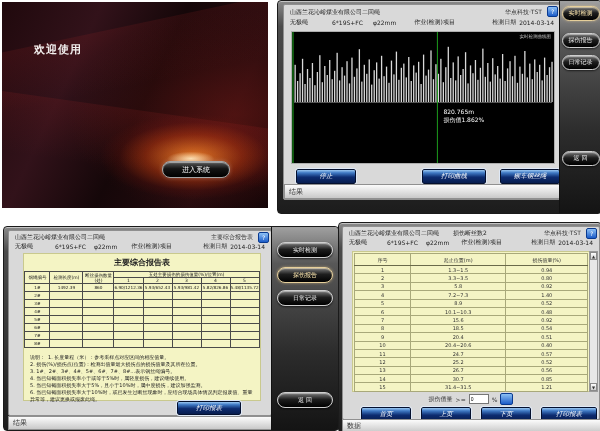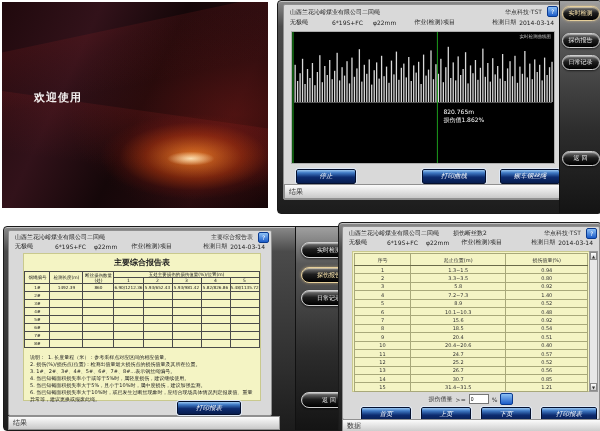--- a/index.html
+++ b/index.html
@@ -18,32 +18,32 @@
   .pill.active{border-color:#e6cf9a;color:#ffe9b0;box-shadow:inset 0 1px 1px rgba(255,240,200,.6),0 0 3px rgba(255,220,150,.5);}
   
   .btn-blue{position:absolute;background:linear-gradient(180deg,#9cc8f2 0%,#3f79c4 22%,#0d2c70 55%,#081d4f);border:1px solid #04102e;outline:1px solid #dfe9f7;color:#fff;font-size:6.5px;display:flex;align-items:center;justify-content:center;border-radius:2px;white-space:nowrap;font-style:italic;}
   
   #splash{position:absolute;left:2px;top:2px;width:266px;height:206px;overflow:hidden;background:
     radial-gradient(ellipse 34px 10px at 71% 76%, rgba(255,235,190,.95), transparent 70%),
     radial-gradient(ellipse 120px 55px at 72% 75%, rgba(255,140,40,.85), rgba(190,60,12,.5) 40%, rgba(110,22,12,.22) 62%, transparent 78%),
     radial-gradient(ellipse 240px 150px at 88% 55%, rgba(130,28,22,.45), transparent 70%),
     linear-gradient(115deg,#20090d 0%,#32121a 28%,#150709 52%,#240b0e 78%,#0e0406 100%);}
   #splash .streak{position:absolute;left:-20%;width:150%;height:60px;background:linear-gradient(rgba(180,40,40,.14),transparent);transform:rotate(-12deg);}
-  #splash-welcome{position:absolute;left:32px;top:40px;font-size:11px;font-weight:bold;color:#f2efee;letter-spacing:1px;margin-top:48px;}
+  #splash-welcome{position:absolute;left:32px;top:40px;font-size:11px;font-weight:bold;color:#f2efee;letter-spacing:1px;}
   #splash-title{position:absolute;left:32px;top:58px;font-size:8.5px;font-weight:bold;color:#eee;}
   #enter-btn{position:absolute;left:160px;top:159px;width:66px;height:15px;border-radius:8px;border:1px solid #a5a5a5;background:linear-gradient(#5a5a5a,#141414 45%,#000);color:#fff;font-size:7px;display:flex;align-items:center;justify-content:center;box-shadow:inset 0 1px 1px rgba(255,255,255,.5),0 0 4px rgba(255,255,255,.25);}
   
   #win-rt{left:277px;top:0;width:323px;height:212px;}
   #rt-main{left:5px;top:3px;width:276px;height:194px;}
   #rt-chart{position:absolute;left:7px;top:26px;width:262px;height:131px;background:#000;border:1px solid #aeaeae;}
   #rt-chart svg{display:block;width:100%;height:100%;}
   #rt-caption{position:absolute;right:3px;top:2px;font-size:4.5px;color:#c9c9c9;}
   #rt-annot{position:absolute;font-size:6px;color:#fff;line-height:8px;}
   
-  #win-bl{left:3px;top:226px;width:334px;height:203px;padding-left:24px;}
+  #win-bl{left:3px;top:226px;width:334px;height:203px;}
   #bl-main{left:4px;top:3px;width:262px;height:184px;}
   .yellow{position:absolute;background:#f4f4c4;border:1px solid #c9c98e;}
   #bl-yellow{left:14px;top:22px;width:236px;height:146px;}
   #bl-title{text-align:center;font-size:8px;font-weight:bold;color:#222;padding-top:3px;}
   table{border-collapse:collapse;}
   #report-table{margin:3px auto 0 auto;}
   #report-table th,#report-table td{border:1px solid #4a4a4a;font-size:4.2px;color:#222;text-align:center;padding:0;font-weight:normal;}
   #report-table th{font-size:4.5px;}
   #report-table td{height:7px;}
   .cw1{width:24px}.cw2{width:32px}.cw3{width:30px}.cwv{width:28px}
@@ -65,20 +65,21 @@
 </style>
 </head>
 <body>
 
 <div id="stage">
 
   <div id="splash">
     <div class="streak" style="top:20px"></div>
     <div class="streak" style="top:110px;transform:rotate(8deg)"></div>
     <div id="splash-welcome">欢迎使用</div>
+    <div id="enter-btn">进入系统</div>
   </div>
 
   <div class="window" id="win-rt">
     <div class="mainpanel" id="rt-main">
       <div class="help" style="right:2px;top:1px">?</div>
       <div class="hline" style="top:3px">
         <span class="sp">山西兰花沁峪煤业有限公司二回绳</span>
         <span class="corner" style="margin-right:12px">华点科技·TST</span>
       </div>
       <div class="hline" style="top:13px">

